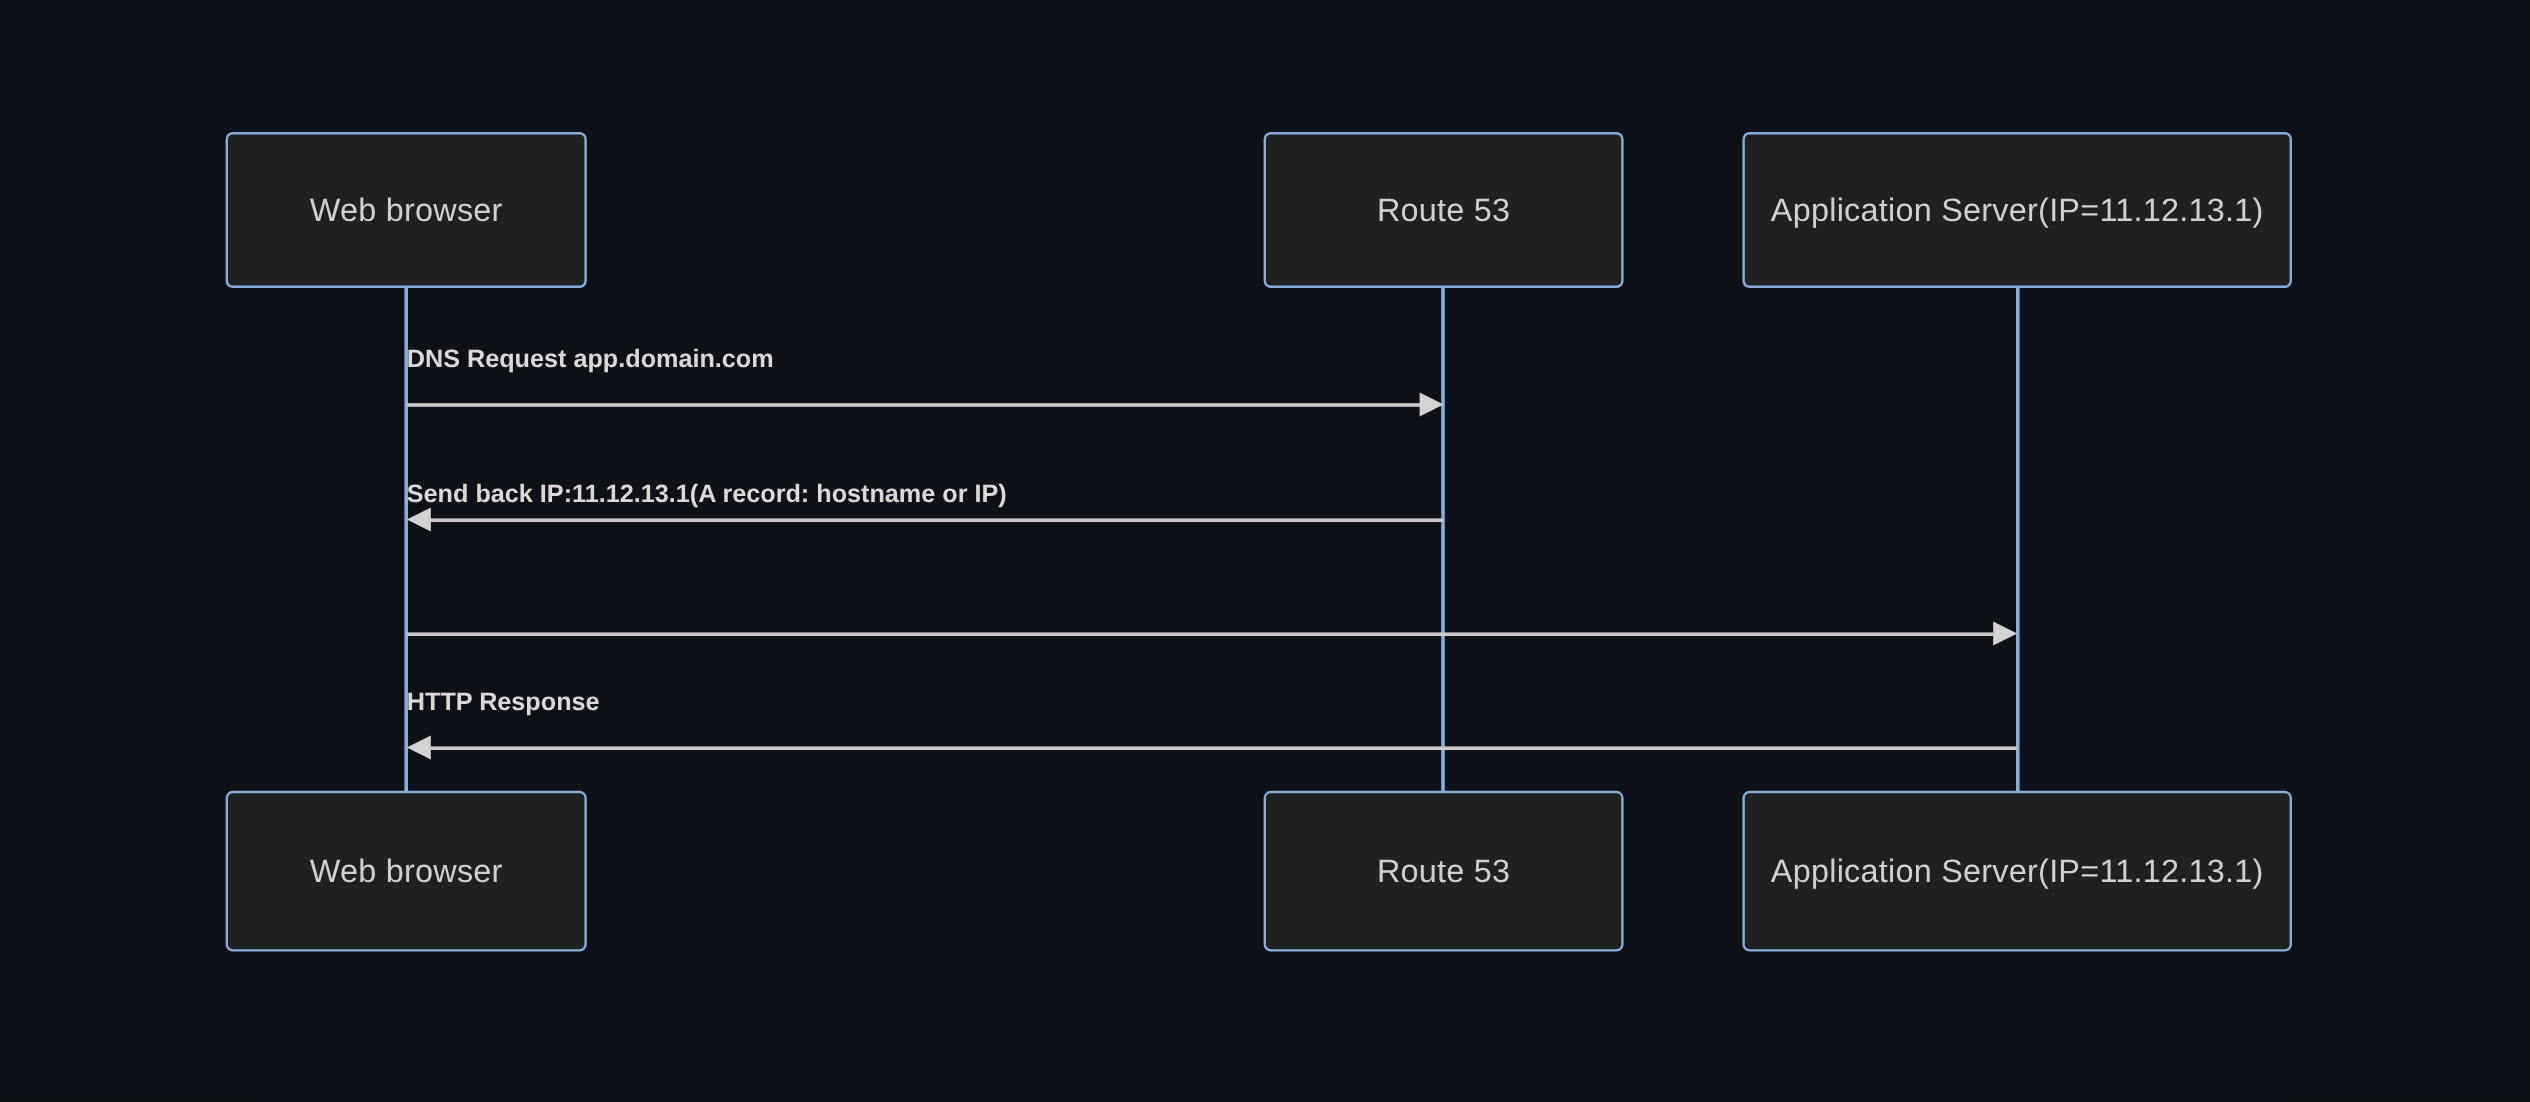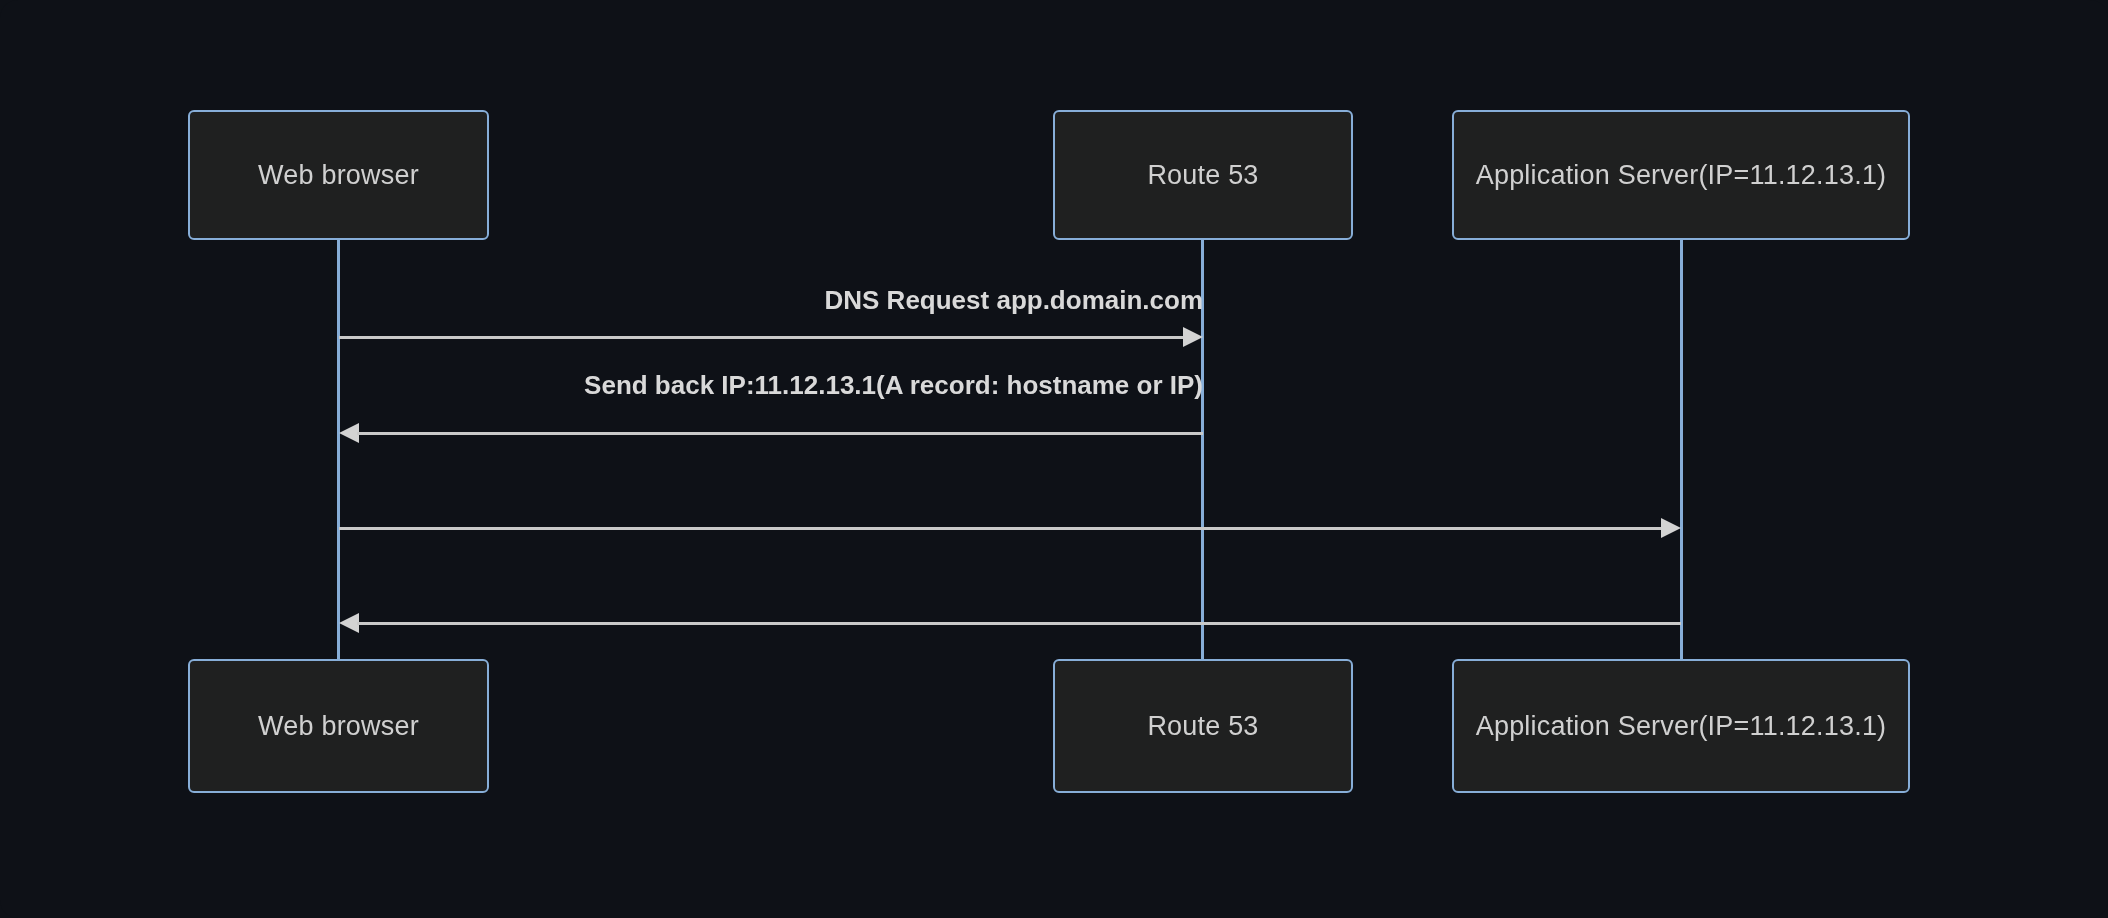--- a/index.html
+++ b/index.html
@@ -12,22 +12,22 @@
   }
   .actor{
     position:absolute;height:130px;box-sizing:border-box;
     background:#1f2020;border:2px solid #87aed8;border-radius:6px;
     display:flex;align-items:center;justify-content:center;
     color:#d0d0d0;font-size:27px;letter-spacing:0.2px;
   }
   .actor.top{top:110px;}
   .actor.bottom{top:659px;height:134px;}
   .msg-label{
-    position:absolute;text-align:right;color:#d9d9d9;font-weight:bold;
-    font-size:26px;line-height:36px;white-space:nowrap;
+    position:absolute;text-align:left;color:#d9d9d9;font-weight:bold;
+    font-size:21px;line-height:36px;white-space:nowrap;
   }
   .msg-line{position:absolute;height:3px;background:#c9c9c9;}
   .arrow-head{position:absolute;width:0;height:0;border-top:10px solid transparent;border-bottom:10px solid transparent;}
   .arrow-head.right{border-left:20px solid #d3d3d3;}
   .arrow-head.left{border-right:20px solid #d3d3d3;}
 </style>
 </head>
 <body>
 
 <div id="canvas">
@@ -53,23 +53,24 @@
     <span>Route 53</span>
   </div>
   <div class="actor bottom" style="left:1452px;width:458px">
     <span>Application Server(IP=11.12.13.1)</span>
   </div>
 
   <div class="msg-label" style="left:339px;width:864px;top:282px">DNS Request app.domain.com</div>
   <div class="msg-line" style="left:339px;top:336px;width:845px"></div>
   <div class="arrow-head right" style="left:1183px;top:327px"></div>
 
-  <div class="msg-label" style="left:339px;width:864px;top:367px">Send back IP:11.12.13.1(A record: hostname or IP)</div>
+  <div class="msg-label" style="left:339px;width:864px;top:394px">Send back IP:11.12.13.1(A record: hostname or IP)</div>
   <div class="arrow-head left" style="left:339px;top:423px"></div>
   <div class="msg-line" style="left:357px;top:432px;width:846px"></div>
 
   <div class="msg-line" style="left:339px;top:527px;width:1322px"></div>
   <div class="arrow-head right" style="left:1661px;top:518px"></div>
 
+  <div class="msg-label" style="left:339px;width:1342px;top:568px">HTTP Response</div>
   <div class="arrow-head left" style="left:339px;top:613px"></div>
   <div class="msg-line" style="left:357px;top:622px;width:1324px"></div>
 
 </div>
 
 </body></html>

